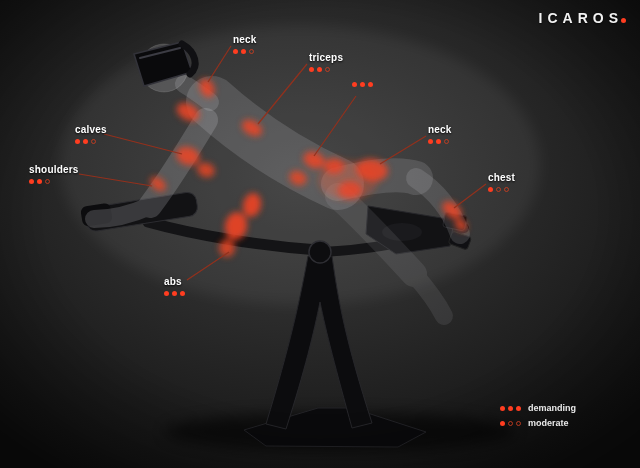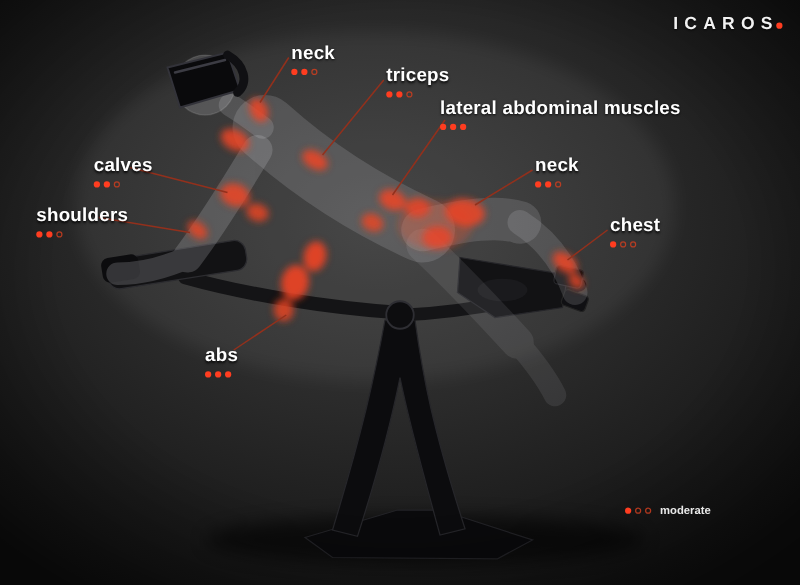--- a/index.html
+++ b/index.html
@@ -8,21 +8,21 @@
   .stage{position:relative;width:640px;height:468px;overflow:hidden;background:#a16207;}
   .scene{position:absolute;left:0;top:0;}
 
   
   .logo{position:absolute;top:10px;right:14px;display:flex;align-items:flex-end;color:#f2f2f2;
         font-size:14px;font-weight:700;letter-spacing:5px;text-shadow:0 1px 2px rgba(0,0,0,.8);}
   .logo-dot{width:5px;height:5px;border-radius:50%;background:var(--accent);margin:0 0 3px -2px;}
 
   
   .muscle-label{position:absolute;color:#fff;}
-  .muscle-label .name{font-size:15px;font-weight:700;letter-spacing:.2px;white-space:nowrap;
+  .muscle-label .name{font-size:10px;font-weight:700;letter-spacing:.2px;white-space:nowrap;
                       text-shadow:0 1px 2px rgba(0,0,0,.9);}
   .dots{display:flex;gap:3px;margin-top:4px;}
   .dot{width:5px;height:5px;border-radius:50%;box-sizing:border-box;flex:0 0 auto;}
   .dot-filled{background:var(--accent);}
   .dot-hollow{border:1px solid rgba(205,62,32,.85);}
 
   
   .legend{position:absolute;left:500px;top:398px;}
   .legend-title{color:#fff;font-size:8px;font-weight:700;letter-spacing:.1px;white-space:nowrap;
                 text-shadow:0 1px 2px rgba(0,0,0,.9);}
@@ -146,21 +146,20 @@
   </div>
   <div class="muscle-label" style="left:309px;top:52px">
     <div class="name">triceps</div>
     <div class="dots">
         <span class="dot dot-filled"></span>
         <span class="dot dot-filled"></span>
         <span class="dot dot-hollow"></span>
       </div>
   </div>
   <div class="muscle-label" style="left:352px;top:78px">
-    <div class="name">lateral abdominal muscles</div>
     <div class="dots">
         <span class="dot dot-filled"></span>
         <span class="dot dot-filled"></span>
         <span class="dot dot-filled"></span>
       </div>
   </div>
   <div class="muscle-label" style="left:428px;top:124px">
     <div class="name">neck</div>
     <div class="dots">
         <span class="dot dot-filled"></span>
@@ -195,20 +194,28 @@
   <div class="muscle-label" style="left:164px;top:276px">
     <div class="name">abs</div>
     <div class="dots">
         <span class="dot dot-filled"></span>
         <span class="dot dot-filled"></span>
         <span class="dot dot-filled"></span>
       </div>
   </div>
 
   <div class="legend">
+    <div class="legend-row">
+      <div class="dots">
+          <span class="dot dot-filled"></span>
+          <span class="dot dot-filled"></span>
+          <span class="dot dot-filled"></span>
+        </div>
+      <div class="legend-label">demanding</div>
+    </div>
     <div class="legend-row">
       <div class="dots">
           <span class="dot dot-filled"></span>
           <span class="dot dot-hollow"></span>
           <span class="dot dot-hollow"></span>
         </div>
       <div class="legend-label">moderate</div>
     </div>
   </div>
 

